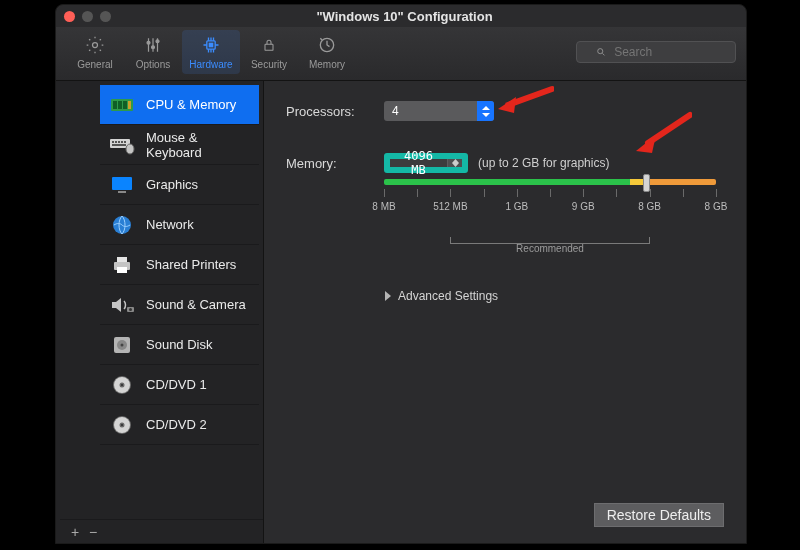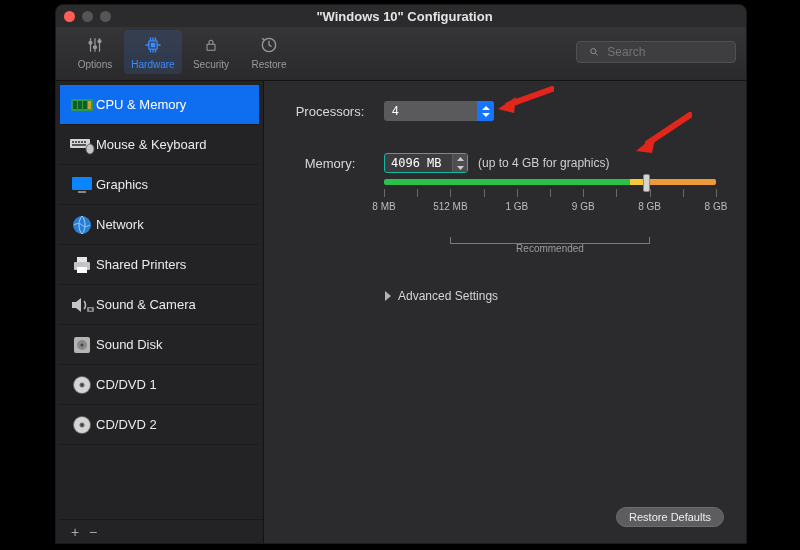--- a/index.html
+++ b/index.html
@@ -20,84 +20,93 @@
     background: linear-gradient(#353537,#2a2a2c); border-bottom: 1px solid #131313;
   }
   .tbtn { width: 58px; display: flex; flex-direction: column; align-items: center; gap: 3px; padding: 4px 0; border-radius: 4px; }
   .tbtn .ticon { height: 22px; display: flex; align-items: center; justify-content: center; }
   .tbtn .tlabel { font-size: 10px; color: #9a9a9a; }
   .tbtn.sel { background: #3a6fbf33; }
   .tbtn.sel .tlabel { color: #3b8cff; }
   .spacer { flex: 1; }
   .search {
     width: 160px; height: 22px; background: #3e3e40; border: 1px solid #515153; border-radius: 4px;
-    display: flex; align-items: center; padding: 0 12px; gap: 8px;
+    display: flex; align-items: center; padding: 0 19px; gap: 8px;
   }
   .search input { background: transparent; border: 0; outline: 0; color: #aaa; font-size: 12px; width: 100%; }
   .body { flex: 1; display: flex; background: #2b2b2d; }
   .sidebar { width: 208px; background: #232325; border-right: 1px solid #131313; display: flex; flex-direction: column; padding: 4px 0 0 4px; }
   .sblist { flex: 1; overflow: hidden; }
-  .sitem { height: 40px; display: flex; align-items: center; padding: 0 8px; border-bottom: 1px solid #1a1a1c; font-size: 13px; color: #eaeaea; margin-right: 4px; }
+  .sitem { height: 40px; display: flex; align-items: center; gap: 10px; padding: 0 8px; border-bottom: 1px solid #1a1a1c; font-size: 13px; color: #eaeaea; margin-right: 4px; margin-left: 40px; }
   .sitem.sel { background: #0f6ef0; color: #fff; }
   .sitem.sel .sicon { filter: none; }
   .sicon { width: 28px; height: 24px; display: flex; align-items: center; justify-content: center; }
   .sbadd { height: 24px; display: flex; align-items: center; padding: 0 6px; border-top: 1px solid #1a1a1c; }
   .pm { width: 18px; font-size: 14px; color: #aaa; text-align: center; }
   .main { flex: 1; position: relative; padding: 20px 22px; font-size: 13px; color: #d9d9d9; }
   .row { display: flex; align-items: center; gap: 10px; margin-bottom: 32px; }
-  .lbl { width: 88px; text-align: center; }
+  .lbl { width: 88px; text-align: left; }
   .select {
     width: 110px; height: 20px; background: #5a5a5c; border-radius: 3px;
     display: flex; align-items: center; position: relative; color: #fff; font-size: 12px;
   }
   .select .sv { flex: 1; padding: 0 8px; }
   .select .arr {
     width: 17px; height: 100%; background: #1774ff; border-radius: 0 3px 3px 0;
     display: flex; flex-direction: column; align-items: center; justify-content: center; gap: 1px;
   }
   .stepper {
-    width: 84px; height: 20px; background: #3c3c3e; border: 1px solid #14b8a6; border-radius: 3px;
-    display: flex; align-items: center; position: relative; color: #fff; font-size: 12px;
+    width: 84px; height: 20px; background: #3c3c3e; border: 6px solid #14b8a6; border-radius: 3px;
+    display: flex; align-items: center; position: relative; color: #fff; font-size: 12px; text-align: center;
   }
   .stepper .sv { flex: 1; padding: 0 6px; font-family: ui-monospace, Menlo, monospace; font-size: 12px; }
   .stepper .starr { width: 15px; height: 100%; background: #4e4e50; border-left: 1px solid #5d5d5f; display: flex; flex-direction: column; }
   .stepper .starr div { flex: 1; display: flex; align-items: center; justify-content: center; }
   .hint { color: #cfcfcf; font-size: 12px; }
   .slider-wrap { margin-left: 98px; width: 332px; }
   .track { position: relative; height: 6px; border-radius: 2px; background: #555;
     background: linear-gradient(90deg,#2bc24a 0%, #2bc24a 74%, #f5c93a 74%, #f5c93a 80%, #ef9a3a 80%, #ef9a3a 100%); }
   .thumb { position: absolute; top: -5px; width: 7px; height: 18px; background: #d4d4d4; border: 1px solid #888; border-radius: 2px; }
   .ticks { position: relative; height: 10px; margin-top: 4px; }
   .tick { position: absolute; width: 1px; height: 8px; background: #6a6a6a; top: 0; }
   .tlabels { position: relative; height: 12px; margin-top: 2px; font-size: 10px; color: #bcbcbc; }
   .tlabels span { position: absolute; transform: translateX(-50%); white-space: nowrap; }
   .reco { position: relative; height: 14px; margin-top: 24px; }
   .reco .bracket { position: absolute; height: 7px; border: 1px solid #7a7a7a; border-top: 0; }
   .reco .rl { position: absolute; font-size: 10px; color: #9c9c9c; transform: translateX(-50%); top: 6px; }
   .adv { display: flex; align-items: center; gap: 6px; margin-left: 98px; margin-top: 38px; color: #d4d4d4; font-size: 12px; }
   .footer { position: absolute; right: 22px; bottom: 16px; }
-  .btn { background: #5d5d5f; border: 1px solid #6d6d6f; border-radius: 10px; font-size: 11px; color: #eee; padding: 3px 12px; }
+  .btn { background: #5d5d5f; border: 1px solid #6d6d6f; border-radius: 0; font-size: 14px; color: #eee; padding: 3px 12px; }
   
   .arrow { position: absolute; pointer-events: none; }
   svg { display: block; }
 </style>
 </head>
 <body>
 
 <div class="window">
   <div class="titlebar">
     <div class="traffic">
       <div class="dot red"></div>
       <div class="dot grey"></div>
       <div class="dot grey"></div>
     </div>
     <div class="title">"Windows 10" Configuration</div>
   </div>
 
   <div class="toolbar">
+    <div class="tbtn">
+      <div class="ticon">
+        <svg width="20" height="20" viewBox="0 0 24 24" fill="none" stroke="#9a9a9a" stroke-width="1.5">
+            <circle cx="12" cy="12" r="3"></circle>
+            <path d="M12 2v2M12 20v2M4.93 4.93l1.41 1.41M17.66 17.66l1.41 1.41M2 12h2M20 12h2M4.93 19.07l1.41-1.41M17.66 6.34l1.41-1.41"></path>
+          </svg>
+      </div>
+      <div class="tlabel">General</div>
+    </div>
     <div class="tbtn">
       <div class="ticon">
         <svg width="18" height="20" viewBox="0 0 24 24" fill="none" stroke="#9a9a9a" stroke-width="1.6">
             <line x1="6" y1="3" x2="6" y2="21"></line>
             <line x1="12" y1="3" x2="12" y2="21"></line>
             <line x1="18" y1="3" x2="18" y2="21"></line>
             <circle cx="6" cy="9" r="2" fill="#9a9a9a"></circle>
             <circle cx="12" cy="15" r="2" fill="#9a9a9a"></circle>
             <circle cx="18" cy="7" r="2" fill="#9a9a9a"></circle>
           </svg>
@@ -131,21 +140,21 @@
       <div class="tlabel">Security</div>
     </div>
     <div class="tbtn">
       <div class="ticon">
         <svg width="20" height="20" viewBox="0 0 24 24" fill="none" stroke="#9a9a9a" stroke-width="1.6">
             <circle cx="12" cy="12" r="8"></circle>
             <path d="M12 7v5l3 2"></path>
             <path d="M4 4l2 2"></path>
           </svg>
       </div>
-      <div class="tlabel">Restore</div>
+      <div class="tlabel">Memory</div>
     </div>
     <div class="spacer"></div>
     <div class="search">
       <svg width="12" height="12" viewBox="0 0 24 24" fill="none" stroke="#9a9a9a" stroke-width="2">
           <circle cx="10" cy="10" r="6"></circle>
           <line x1="20" y1="20" x2="15" y2="15"></line>
         </svg>
       <input placeholder="Search" style="">
     </div>
   </div>
@@ -286,21 +295,21 @@
                   <path d="M3.5 0L0 4h7z" fill="#ccc"></path>
                 </svg>
               </div>
             <div>
                 <svg width="7" height="4" viewBox="0 0 7 4">
                   <path d="M3.5 4L0 0h7z" fill="#ccc"></path>
                 </svg>
               </div>
           </div>
         </div>
-        <div class="hint">(up to 4 GB for graphics)</div>
+        <div class="hint">(up to 2 GB for graphics)</div>
       </div>
 
       <div class="slider-wrap">
         <div class="track">
           <div class="thumb" style="left:78%"></div>
         </div>
         <div class="ticks">
           <div class="tick" style="left:0%"></div>
           <div class="tick" style="left:10%"></div>
           <div class="tick" style="left:20%"></div>

